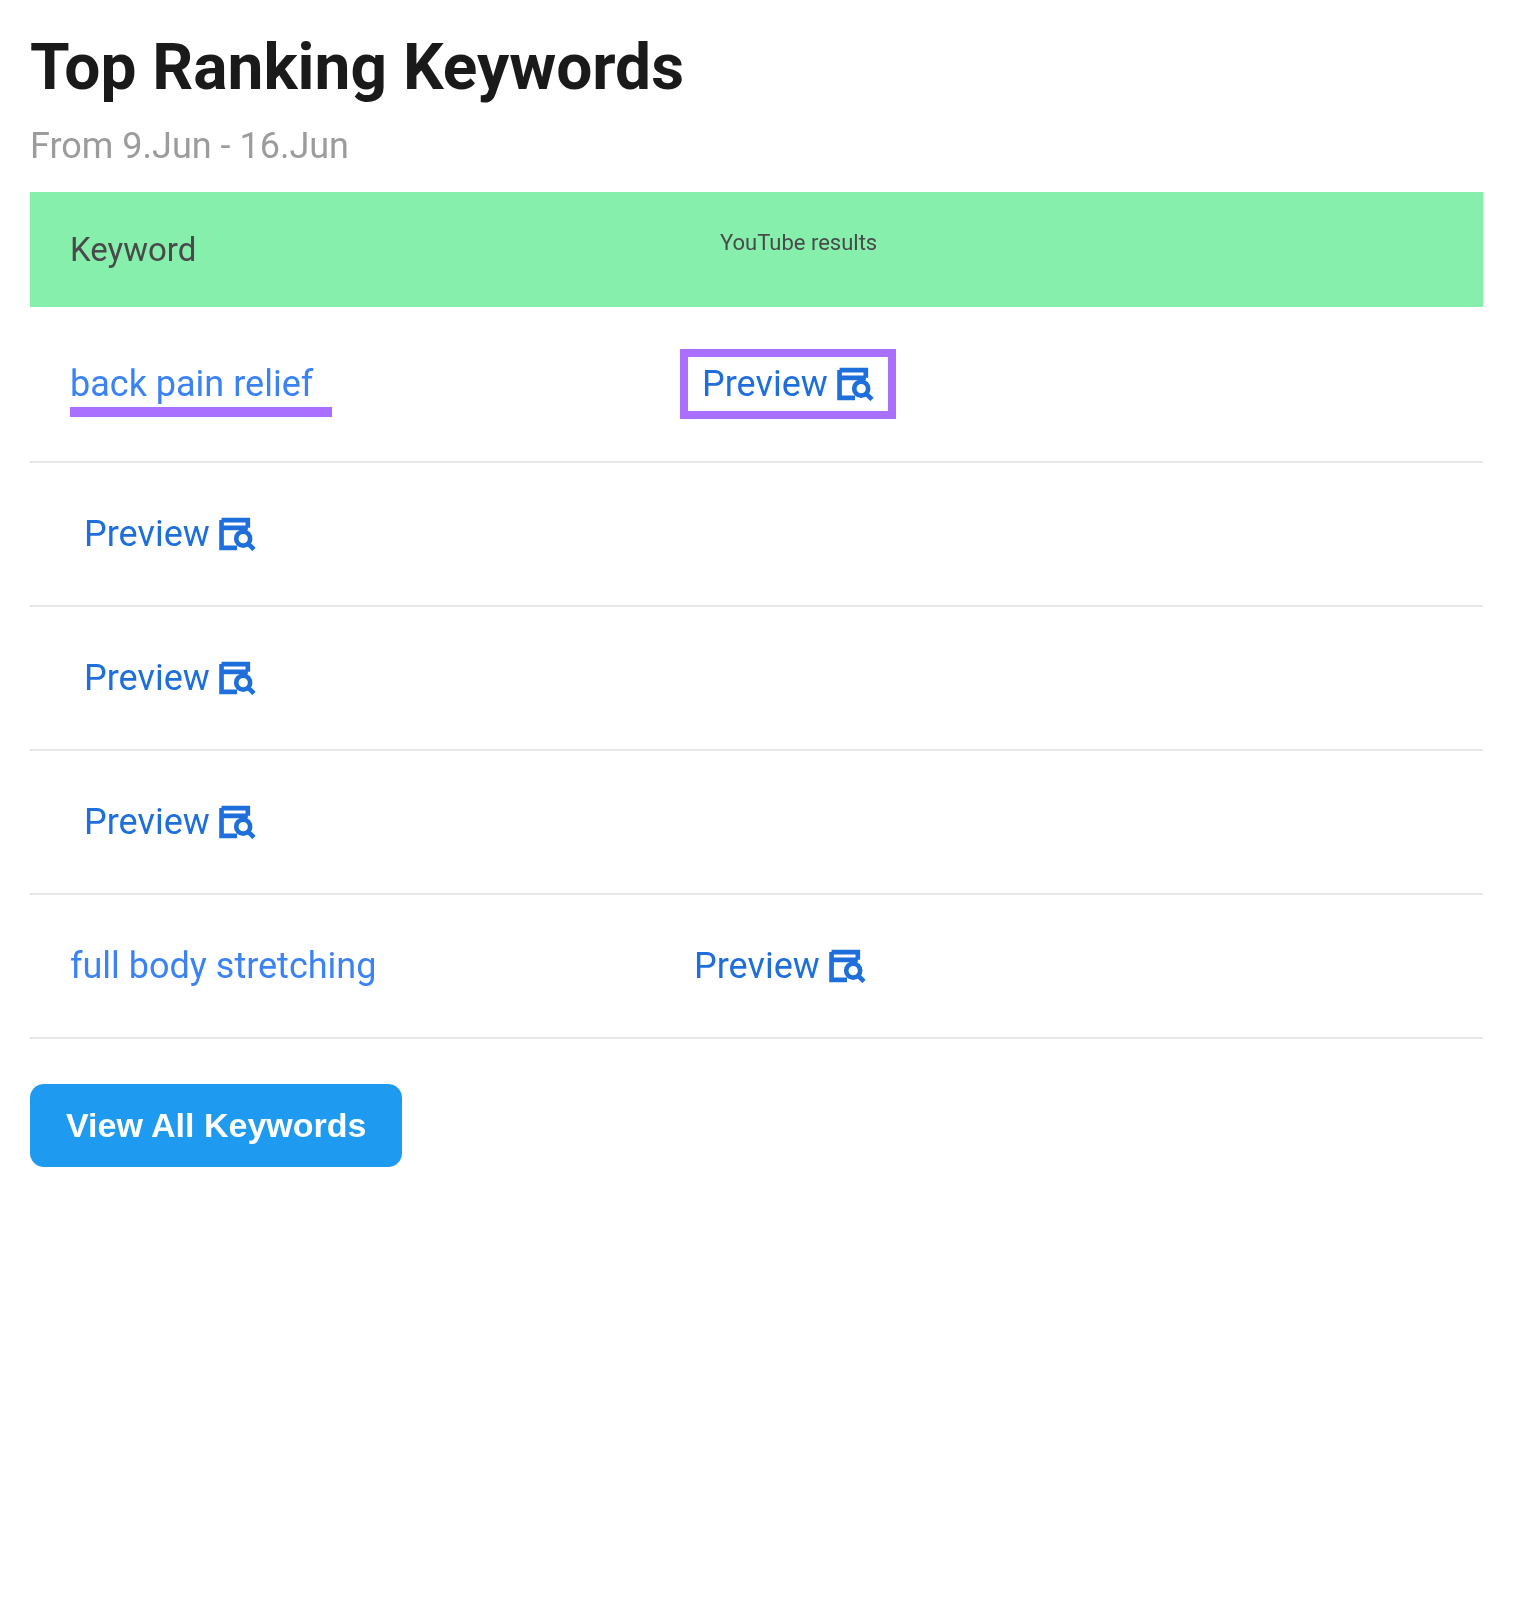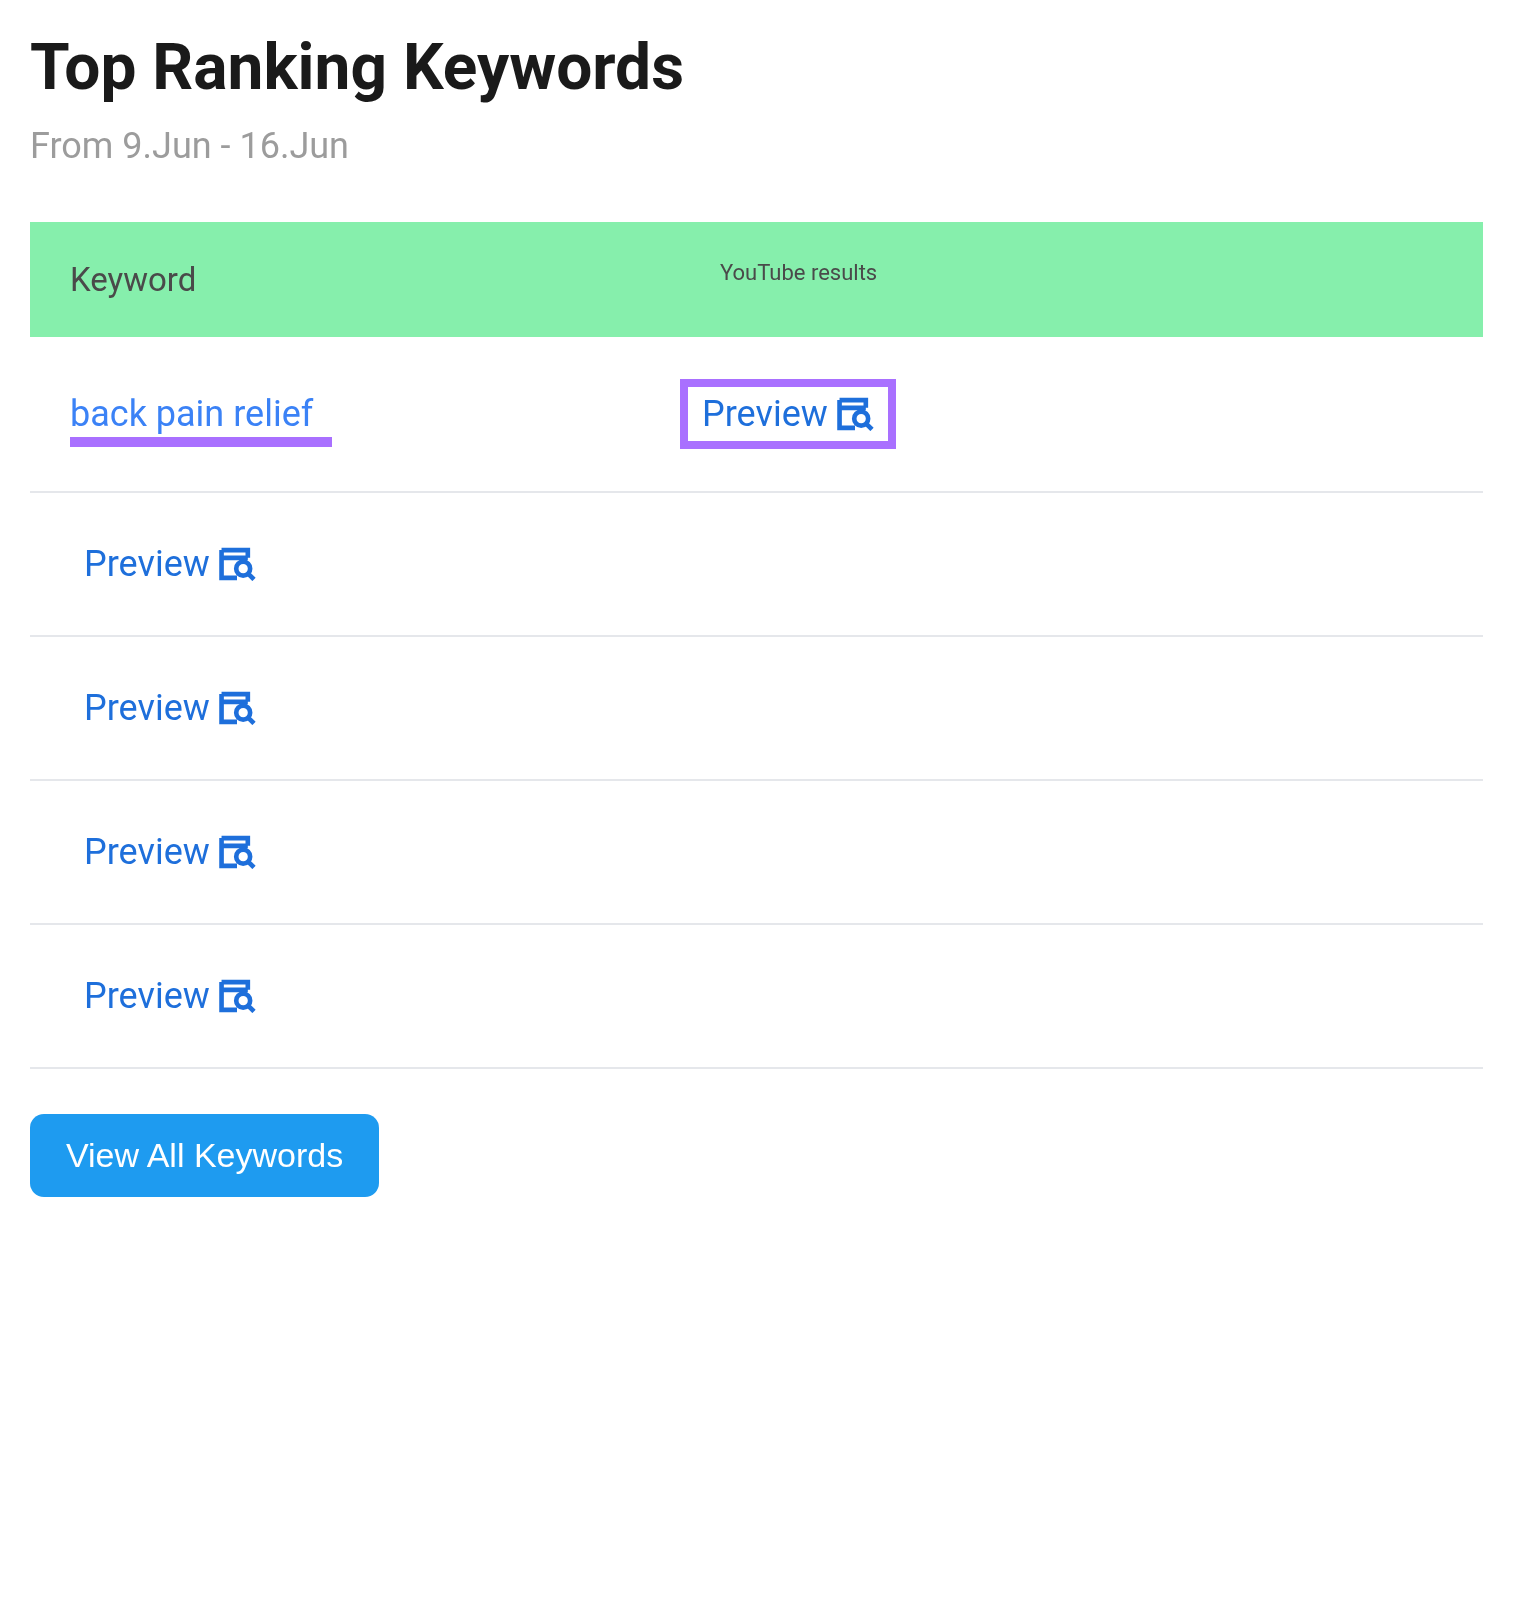--- a/index.html
+++ b/index.html
@@ -18,21 +18,21 @@
     .page-title {
       font-size: 64px;
       font-weight: 700;
       color: #1a1a1a;
       margin-bottom: 20px;
     }
     
     .date-range {
       font-size: 36px;
       color: #9c9c9c;
-      margin-bottom: 55px;
+      margin-bottom: 25px;
       font-weight: 400;
     }
     
     .table-container {
       width: 100%;
     }
     
     .table-header {
       background: #86efac;
       display: flex;
@@ -102,21 +102,21 @@
       width: 38px;
       height: 34px;
       display: inline-block;
     }
     
     .view-all-button {
       margin-top: 45px;
       background: #1e9bf0;
       color: #ffffff;
       font-size: 34px;
-      font-weight: 400;
+      font-weight: 700;
       padding: 22px 36px;
       border: none;
       border-radius: 14px;
       cursor: pointer;
     }
   </style>
 </head>
 <body>
 
 
@@ -166,20 +166,21 @@
         <div class="preview-cell"><a class="preview-link">
             <span>Preview</span>
             <svg class="preview-icon" viewBox="0 0 24 22" fill="none">
   <path d="M2 2 H19 V7 M2 2 V20 H12 M2 7 H19" stroke="#1e6fdb" stroke-width="3" fill="none"></path>
   <circle cx="16" cy="14" r="4.5" stroke="#1e6fdb" stroke-width="3" fill="none"></circle>
   <line x1="19.5" y1="17.5" x2="23" y2="21" stroke="#1e6fdb" stroke-width="3"></line>
 </svg>
           </a></div>
       </div>
       <div class="table-row">
+        <div class="keyword-cell">full body stretching</div>
         <div class="preview-cell"><a class="preview-link">
             <span>Preview</span>
             <svg class="preview-icon" viewBox="0 0 24 22" fill="none">
   <path d="M2 2 H19 V7 M2 2 V20 H12 M2 7 H19" stroke="#1e6fdb" stroke-width="3" fill="none"></path>
   <circle cx="16" cy="14" r="4.5" stroke="#1e6fdb" stroke-width="3" fill="none"></circle>
   <line x1="19.5" y1="17.5" x2="23" y2="21" stroke="#1e6fdb" stroke-width="3"></line>
 </svg>
           </a></div>
       </div>
     </div>

